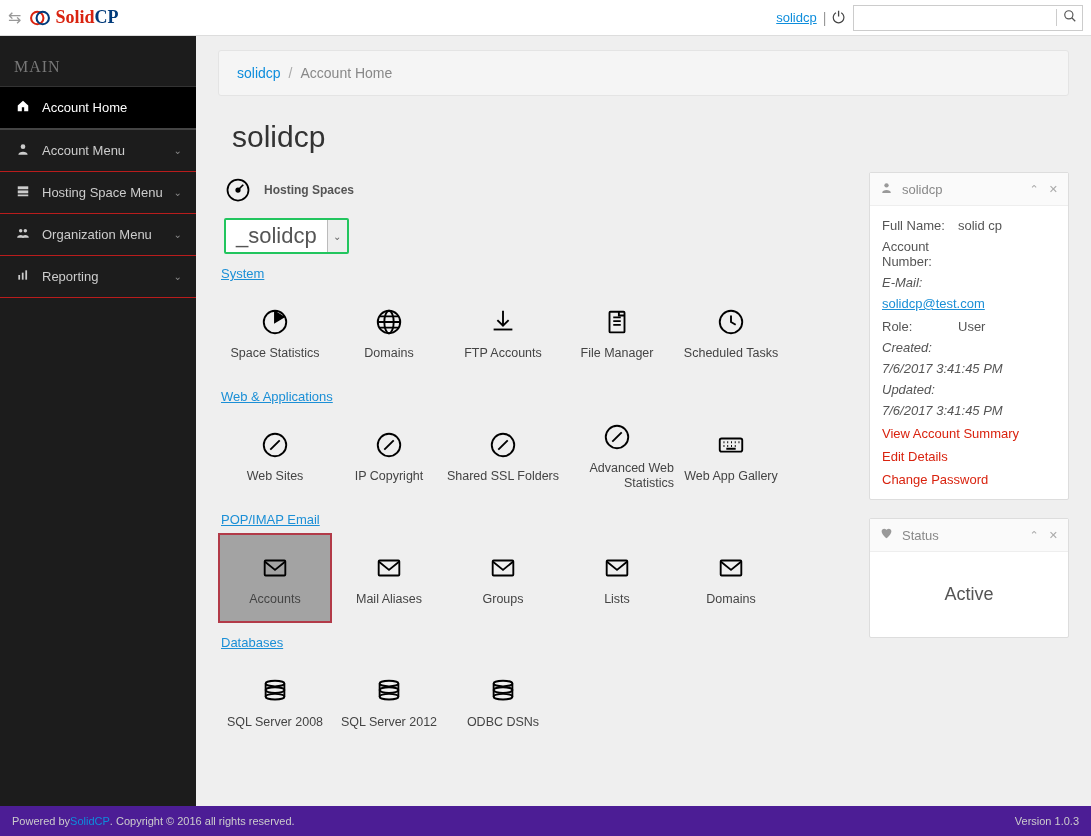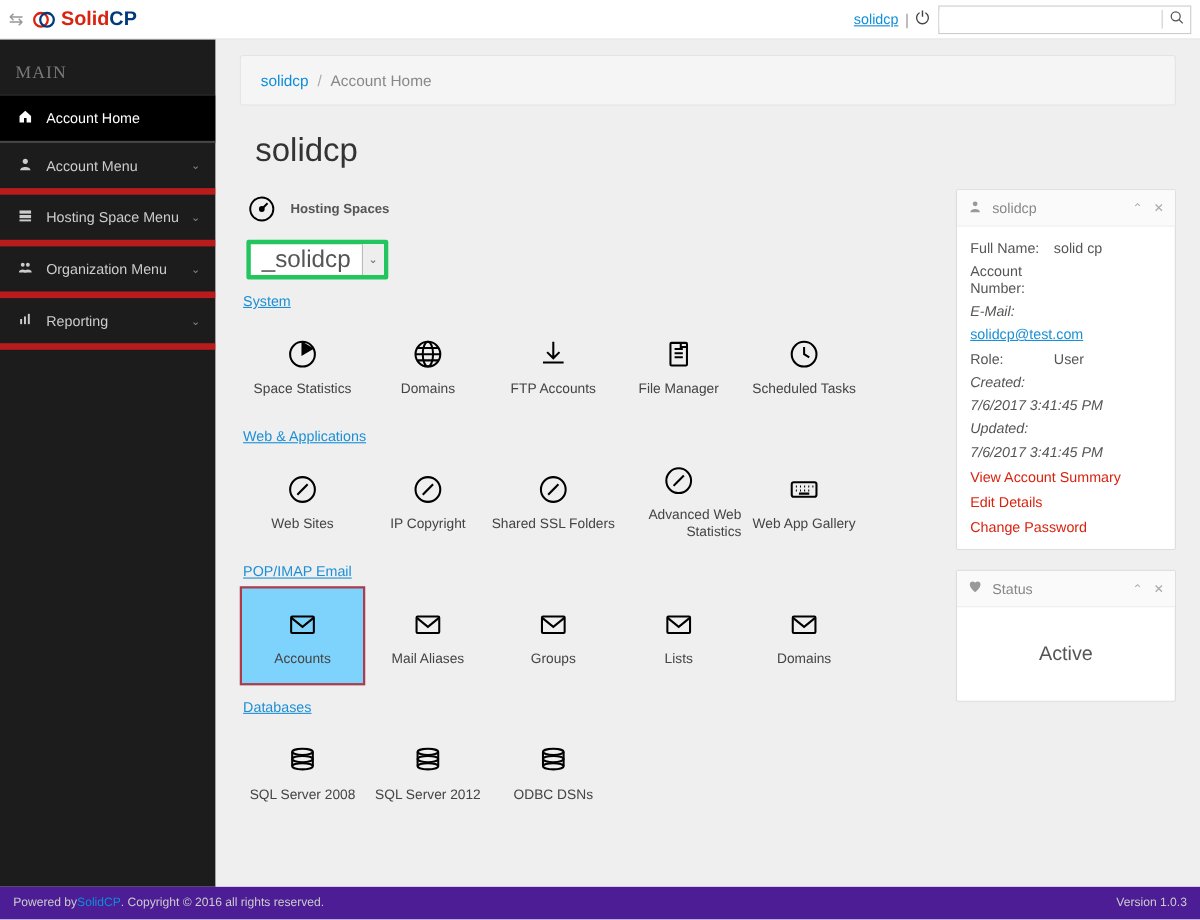--- a/index.html
+++ b/index.html
@@ -1,61 +1,61 @@
 <!DOCTYPE html>
 <html><head>
 <meta charset="utf-8">
 <style>
 * { box-sizing: border-box; margin: 0; padding: 0; }
 body { font-family: "Helvetica Neue", Helvetica, Arial, sans-serif; font-size: 14px; color: #333; background: #f0f0f0; }
 .topbar { height: 36px; background: #fff; border-bottom: 1px solid #ddd; display: flex; align-items: center; padding: 0 8px; }
 .topbar .swap { color: #999; font-size: 16px; margin-right: 8px; cursor: pointer; }
-.topbar .logo { display: flex; align-items: center; font-weight: bold; font-size: 18px; }
+.topbar .logo { display: flex; align-items: center; font-weight: bold; font-size: 18px; font-family: Liberation Serif, serif; }
 .topbar .logo .ring { width: 22px; height: 22px; margin-right: 4px; }
 .topbar .logo .solid { color: #d9230f; }
 .topbar .logo .cp { color: #003a7a; }
 .topbar .spacer { flex: 1; }
 .topbar .userlink { color: #0d8ddc; font-size: 13px; }
 .topbar .sep { color: #999; margin: 0 6px; }
 .topbar .power { color: #444; font-size: 16px; cursor: pointer; margin-right: 8px; }
 .topbar .search { display: flex; align-items: center; border: 1px solid #ccc; height: 26px; width: 230px; background: #fff; }
 .topbar .search input { border: none; outline: none; flex: 1; padding: 0 6px; font-size: 13px; }
 .topbar .search .mag { border-left: 1px solid #ccc; width: 26px; text-align: center; font-size: 14px; color: #555; cursor: pointer; }
 
 .layout { display: flex; min-height: calc(100vh - 36px - 30px); }
 .sidebar { width: 196px; background: #1c1c1c; color: #aaa; }
 .sidebar .heading { padding: 22px 14px 10px; color: #777; font-size: 16px; font-family: Georgia, serif; letter-spacing: 1px; border-bottom: 1px solid #333; }
-.sidebar .nav-item { display: flex; align-items: center; padding: 12px 14px; border-bottom: 6px solid #b91c1c; color: #ccc; font-size: 13px; cursor: pointer; }
+.sidebar .nav-item { display: flex; align-items: center; padding: 12px 14px; border-bottom: 1px solid #b91c1c; color: #ccc; font-size: 13px; cursor: pointer; }
 .sidebar .nav-item.active { background: #000; color: #fff; border-bottom: 2px solid #444; }
 .sidebar .nav-item .icon { width: 18px; margin-right: 10px; text-align: center; }
 .sidebar .nav-item .chev { margin-left: auto; font-size: 10px; color: #888; }
 
 .main { flex: 1; background: #efefef; padding: 0; display: flex; flex-direction: column; }
 .breadcrumb-wrap { margin: 14px 22px 0; background: #f5f5f5; border: 1px solid #e4e4e4; border-radius: 3px; padding: 14px 18px; display: flex; align-items: center; }
 .breadcrumb-wrap a { color: #0d8ddc; text-decoration: none; }
 .breadcrumb-wrap .slash { color: #aaa; margin: 0 8px; }
 .breadcrumb-wrap .current { color: #888; }
 .page-title { padding: 24px 36px 18px; font-size: 30px; font-weight: 400; color: #333; }
 .content-row { display: flex; padding: 0 22px 20px; gap: 18px; align-items: flex-start; }
 .left-col { flex: 1; }
 .right-col { width: 200px; }
 
 .section-head { display: flex; align-items: center; margin: 4px 0 14px 6px; }
 .section-head .gauge { width: 28px; height: 28px; margin-right: 12px; }
 .section-head h2 { font-size: 12px; color: #555; font-weight: 600; }
 
-.space-select { display: inline-flex; align-items: center; border: 4px solid #22c55e; background: #fff; border-radius: 2px; height: 36px; margin-left: 6px; }
+.space-select { display: inline-flex; align-items: center; border: 2px solid #22c55e; background: #fff; border-radius: 2px; height: 36px; margin-left: 6px; }
 .space-select .val { padding: 0 10px; font-size: 22px; color: #555; }
 .space-select .dd { border-left: 1px solid #bbb; width: 20px; text-align: center; color: #666; background: #eee; height: 100%; display: flex; align-items: center; justify-content: center; font-size: 10px; }
 
 .cat-link { color: #1b8fd6; font-size: 13px; margin: 12px 0 6px 3px; display: block; }
 
 .tiles { display: flex; flex-wrap: wrap; }
 .tile { width: 114px; height: 90px; display: flex; flex-direction: column; align-items: center; justify-content: center; cursor: pointer; text-align: right; }
-.tile.hl { border: 2px solid #b23a48; background: #7dd3fc; }
+.tile.hl { border: 2px solid #b23a48; background: #a3a3a3; }
 .tile .iconbox { height: 36px; display: flex; align-items: center; justify-content: center; margin-bottom: 6px; }
 .tile .label { font-size: 12.5px; color: #444; line-height: 1.2; }
 
 .panel { border: 1px solid #ddd; background: #fff; border-radius: 2px; margin-bottom: 18px; }
 .panel .phead { display: flex; align-items: center; padding: 8px 10px; border-bottom: 1px solid #eee; color: #888; background: #fafafa; }
 .panel .phead .picon { margin-right: 8px; width: 14px; }
 .panel .phead .ptitle { font-size: 13px; color: #888; }
 .panel .phead .pctl { margin-left: auto; display: flex; gap: 10px; color: #aaa; font-size: 11px; }
 .panel .phead .pctl span { cursor: pointer; }
 .panel .pbody { padding: 12px; font-size: 13px; }

